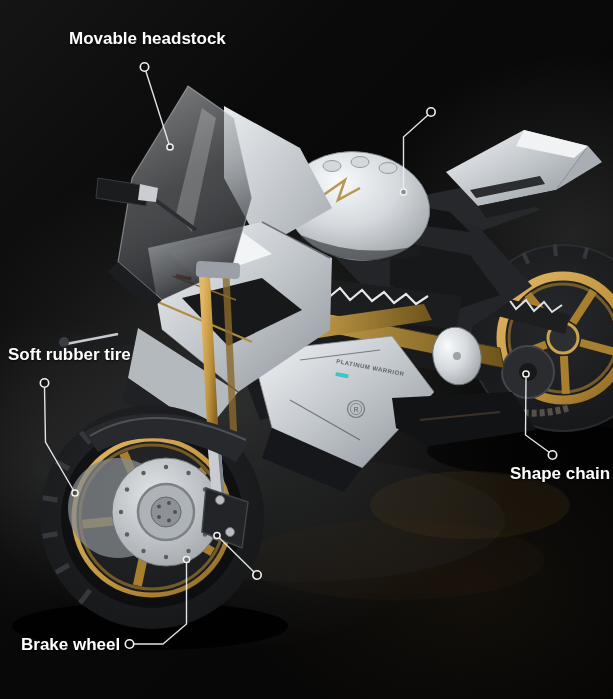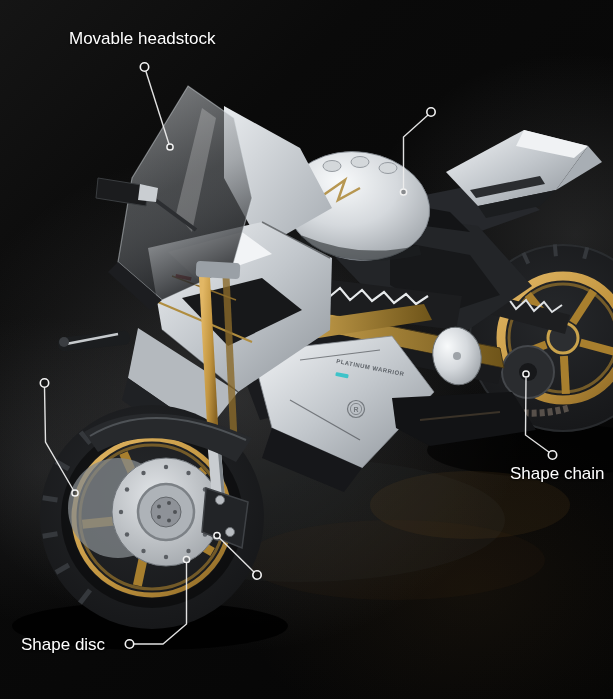--- a/index.html
+++ b/index.html
@@ -8,21 +8,21 @@
     font-family:"Liberation Sans",sans-serif;
     background:
       radial-gradient(420px 360px at 235px 400px, rgba(130,132,135,.30), rgba(0,0,0,0) 70%),
       radial-gradient(300px 260px at 575px 235px, rgba(112,114,116,.26), rgba(0,0,0,0) 70%),
       radial-gradient(240px 220px at 40px 470px,  rgba(95,97,100,.20),  rgba(0,0,0,0) 70%),
       radial-gradient(320px 230px at 470px 590px, rgba(72,54,28,.20),   rgba(0,0,0,0) 72%),
       linear-gradient(135deg,#151515 0%,#0a0a0a 28%,#050505 100%);
   }
   svg{position:absolute;left:0;top:0;}
   .callout{
-    position:absolute;color:#ffffff;font-weight:400;font-size:17px;
+    position:absolute;color:#ffffff;font-weight:700;font-size:17px;
     white-space:nowrap;letter-spacing:0;line-height:1.1;
     text-shadow:0 1px 2px rgba(0,0,0,.8);
   }
   .callout.long{letter-spacing:-.3px;}
 </style>
 </head>
 <body>
 
 <div id="stage">
 
@@ -296,19 +296,20 @@
       <circle cx="257" cy="575" r="4.2" stroke-width="1.6"></circle>
       <circle cx="217" cy="535.5" r="3.1" stroke-width="1.5"></circle>
       <circle cx="129.5" cy="644" r="4.2" stroke-width="1.6"></circle>
       <circle cx="186.5" cy="559.5" r="3.1" stroke-width="1.5"></circle>
     </g>
   </svg>
 
   <div class="callout" style="left:69px;top:30px;">Movable headstock</div>
 
 
+  <div class="callout" style="left:8px;top:346px;">Soft rubber tire</div>
 
   <div class="callout" style="left:510px;top:465px;">Shape chain</div>
 
 
-  <div class="callout" style="left:21px;top:636px;">Shape disc</div>
+  <div class="callout" style="left:21px;top:636px;">Brake wheel</div>
 
 </div>
 
 </body></html>

